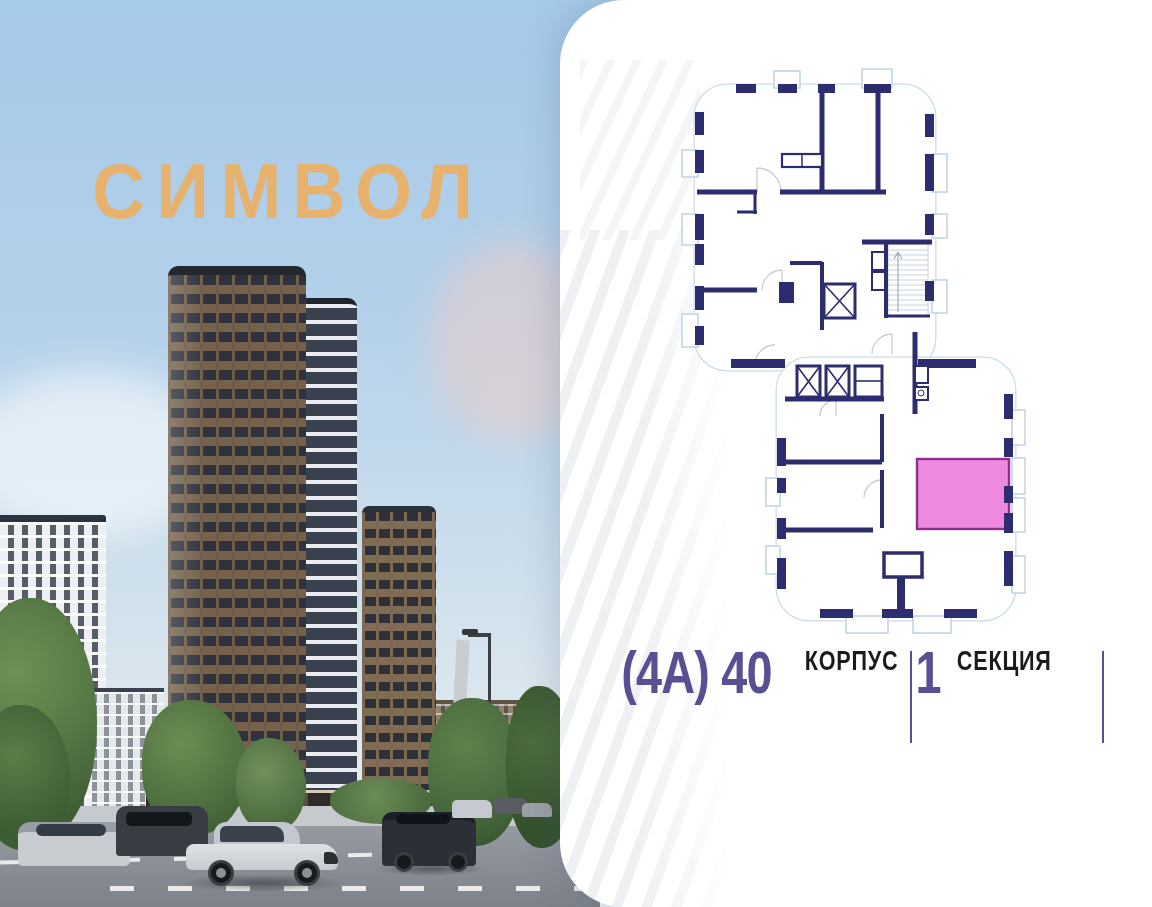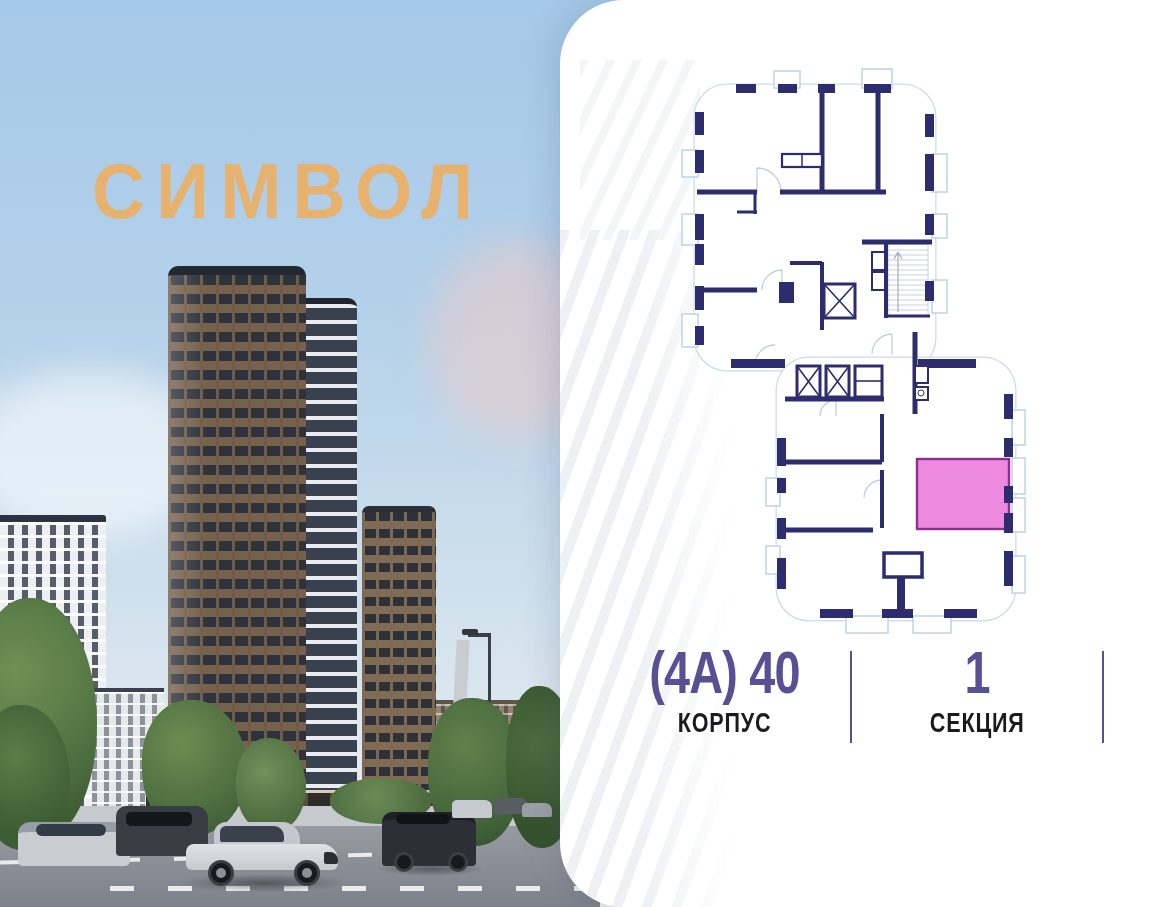--- a/index.html
+++ b/index.html
@@ -114,21 +114,21 @@
     mask-image:linear-gradient(90deg,#000 45%,transparent 95%);
     border-radius:0 0 0 64px;}
   #ghost2{left:580px;top:60px;width:120px;height:180px;
     background:repeating-linear-gradient(115deg,rgba(230,233,238,.45) 0 8px,rgba(255,255,255,0) 8px 24px);}
 
   
   #plan{left:650px;top:55px;width:400px;height:590px;}
 
   
   #info{left:600px;top:642px;width:504px;height:110px;display:flex;position:absolute;}
-  #info .col{position:relative;flex:1;display:flex;flex-direction:column;align-items:center;justify-content:flex-start;}
+  #info .col{position:relative;flex:1;display:flex;flex-direction:row;align-items:flex-start;justify-content:flex-start;}
   #info .num{position:relative;font-size:60px;line-height:62px;font-weight:bold;color:#575094;
              transform:scaleX(.78);transform-origin:center;white-space:nowrap;letter-spacing:-1px;}
   #info .lbl{position:relative;margin-top:4px;font-size:27px;font-weight:bold;color:#1b1b1d;
              transform:scaleX(.8);transform-origin:center;white-space:nowrap;letter-spacing:1px;}
   #info .divider{position:relative;width:2px;height:92px;background:#575094;align-self:center;flex:none;}
 </style>
 </head>
 <body>
 
 <div id="stage">

